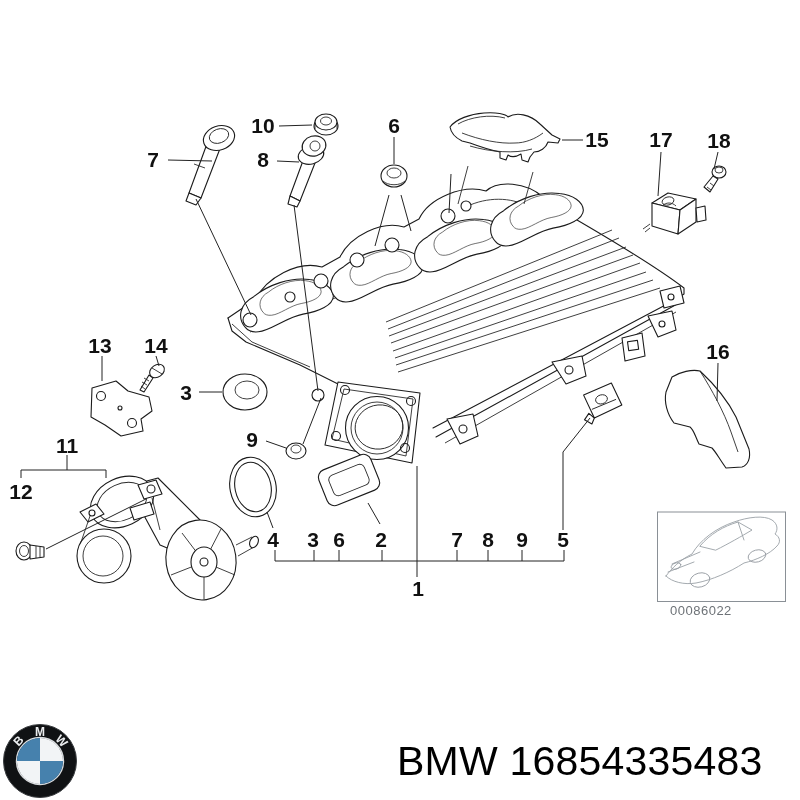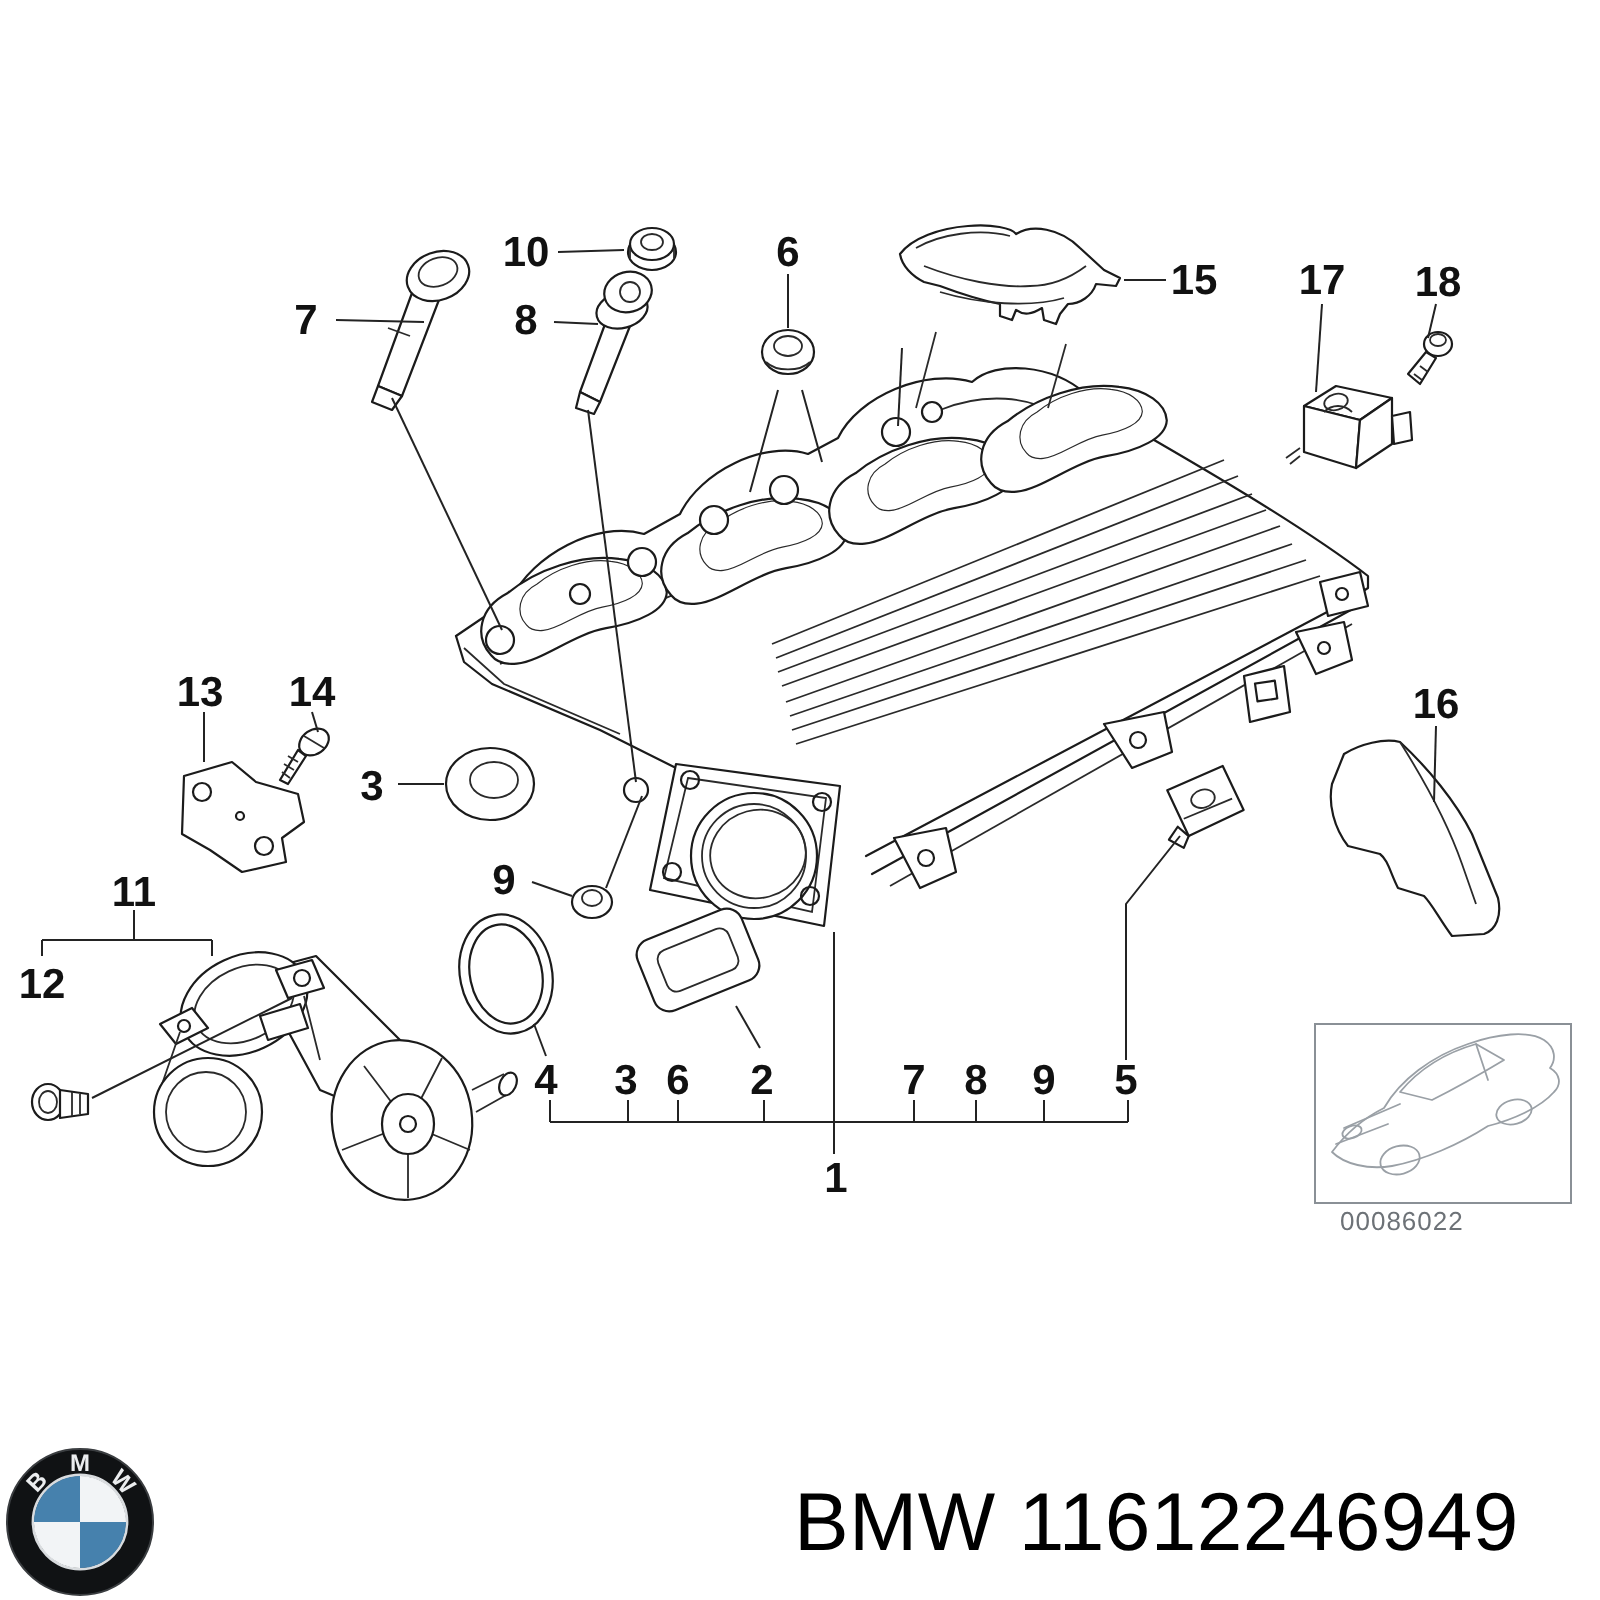--- a/index.html
+++ b/index.html
@@ -305,15 +305,15 @@
   <circle cx="39" cy="39" r="23.5" fill="none" stroke="#d8dbde" stroke-width="1.4"></circle>
   <path d="M39 39 L16 39 A23 23 0 0 1 39 16 Z" fill="#4681ad"></path>
   <path d="M39 39 L39 16 A23 23 0 0 1 62 39 Z" fill="#f2f4f6"></path>
   <path d="M39 39 L62 39 A23 23 0 0 1 39 62 Z" fill="#4681ad"></path>
   <path d="M39 39 L39 62 A23 23 0 0 1 16 39 Z" fill="#f2f4f6"></path>
   <text class="roundel-letter" x="39" y="13.5" transform="rotate(-47 39 39)">B</text>
   <text class="roundel-letter" x="39" y="13.5">M</text>
   <text class="roundel-letter" x="39" y="13.5" transform="rotate(47 39 39)">W</text>
 </svg>
 
-<div id="footer-text"><span>BMW</span> <span>11612246949</span></div>
+<div id="footer-text"><span>BMW</span> <span>16854335483</span></div>
 
 </div>
 
 </body></html>

